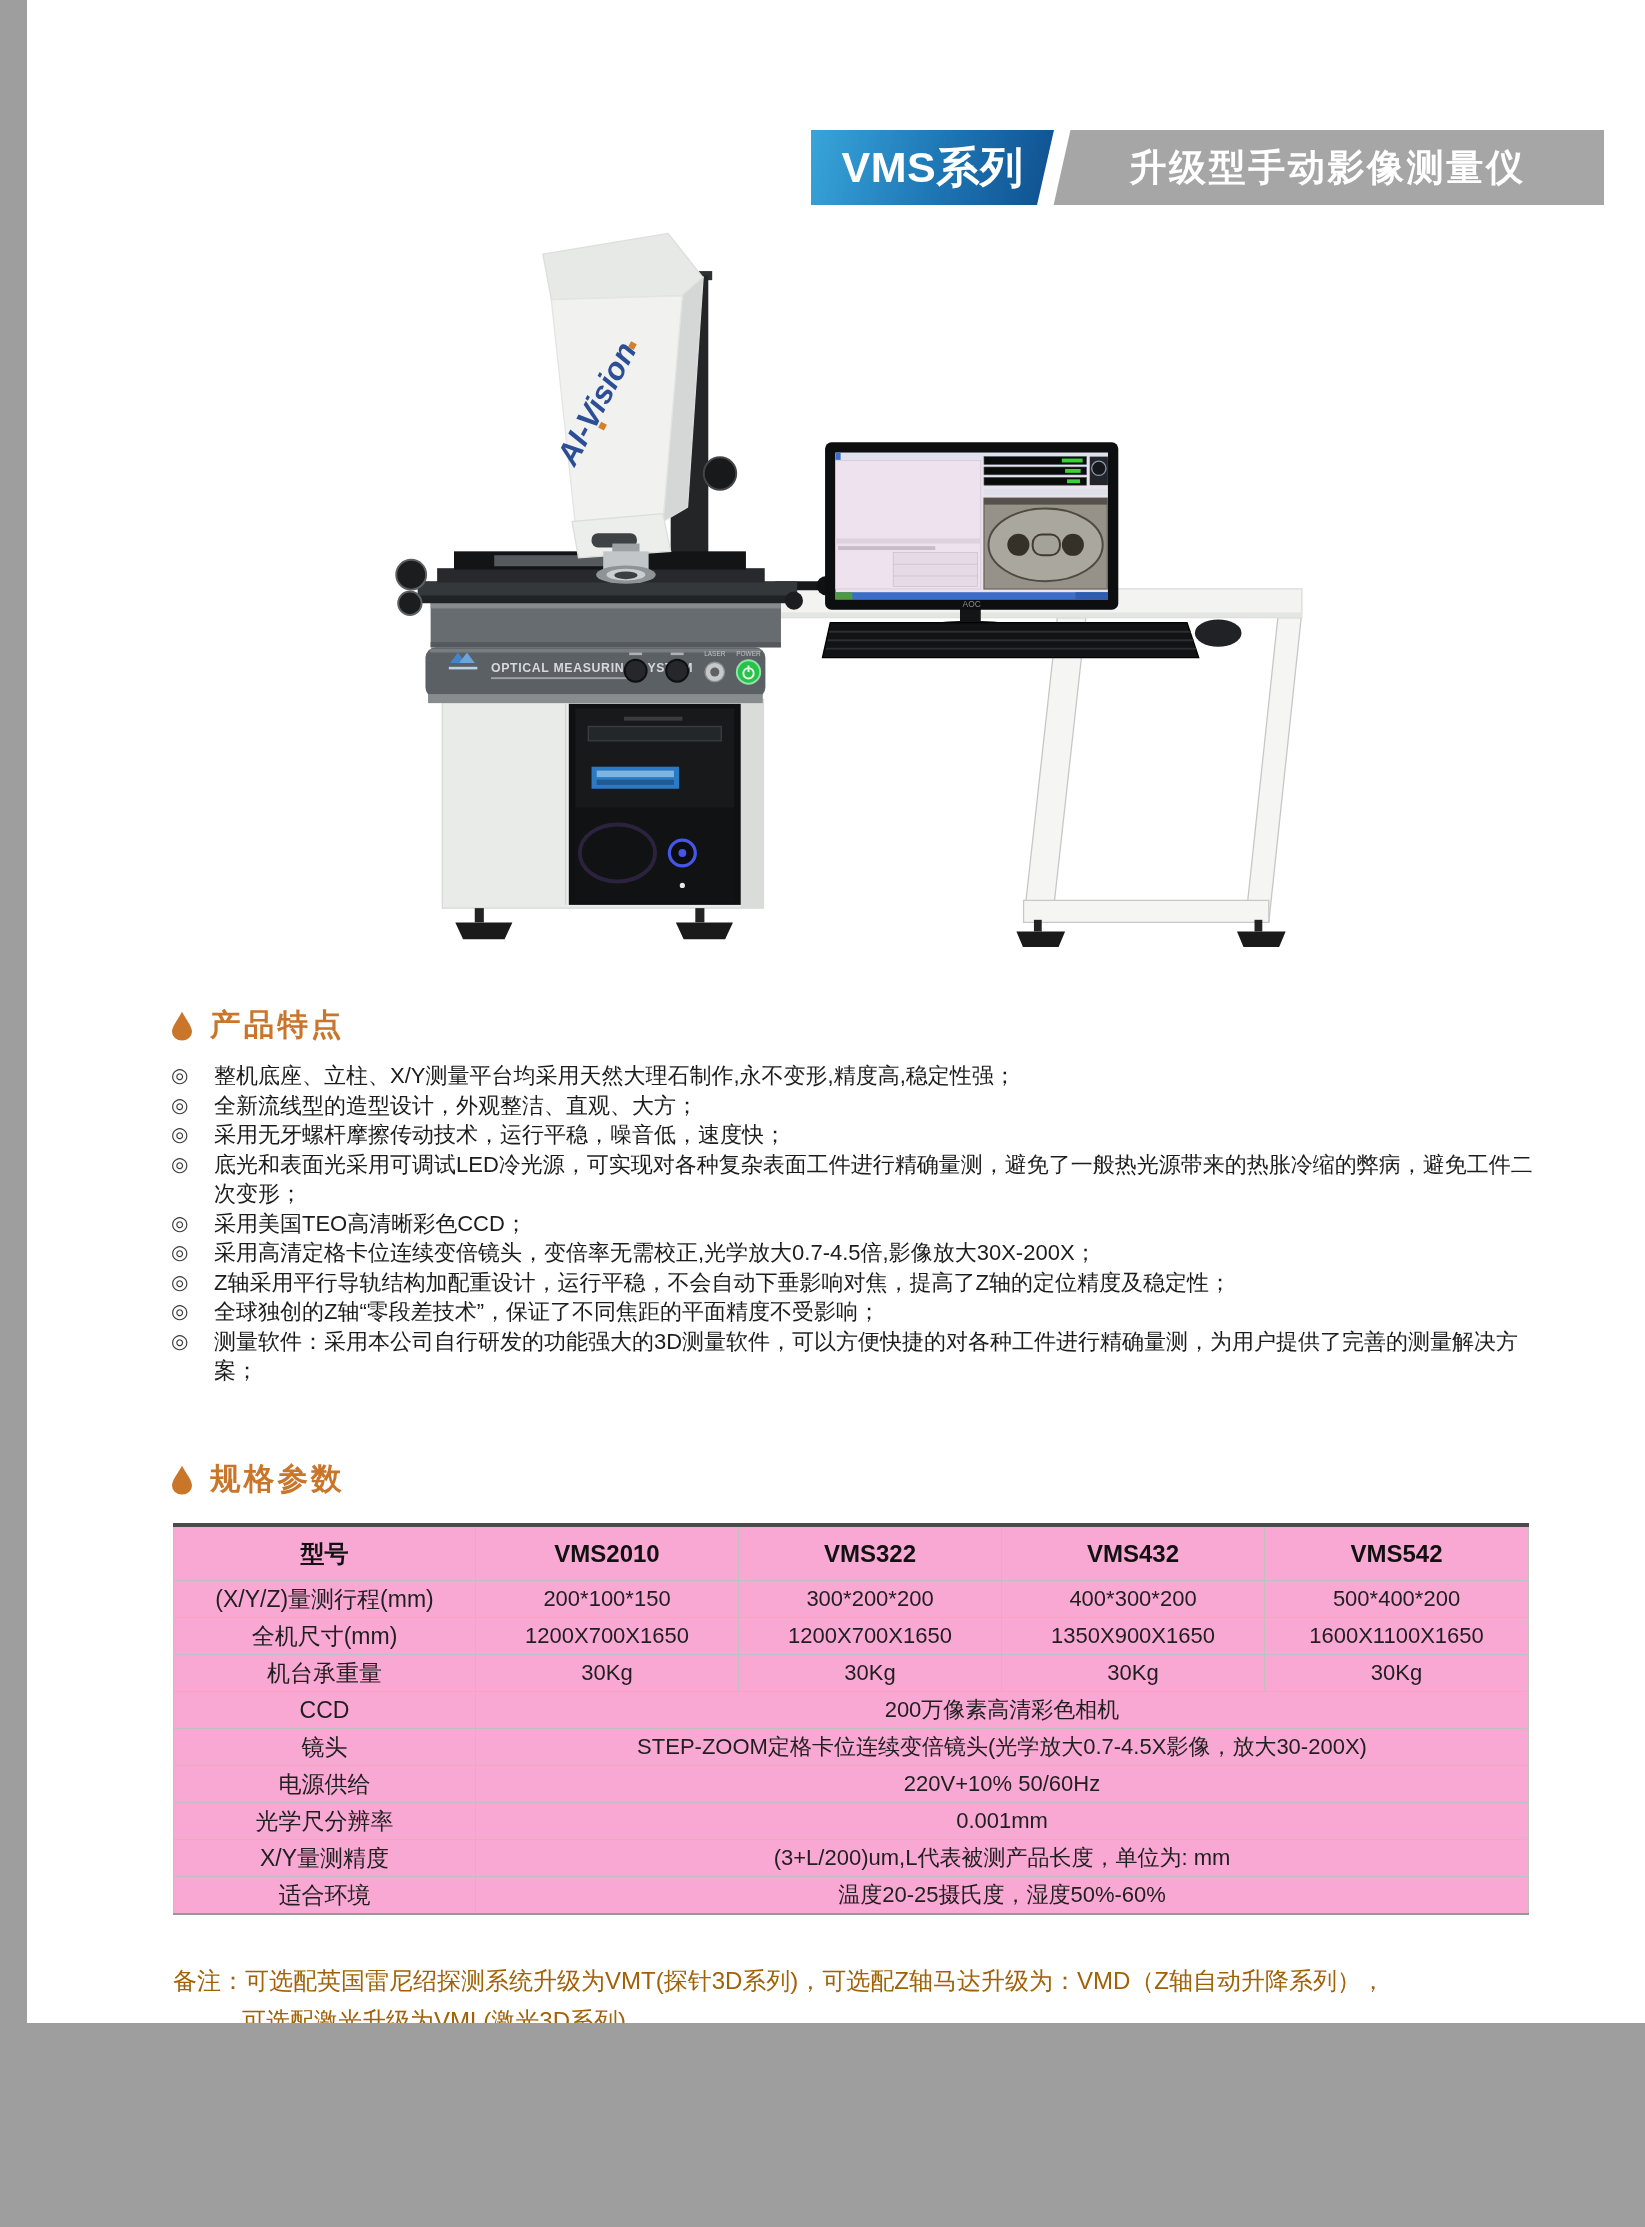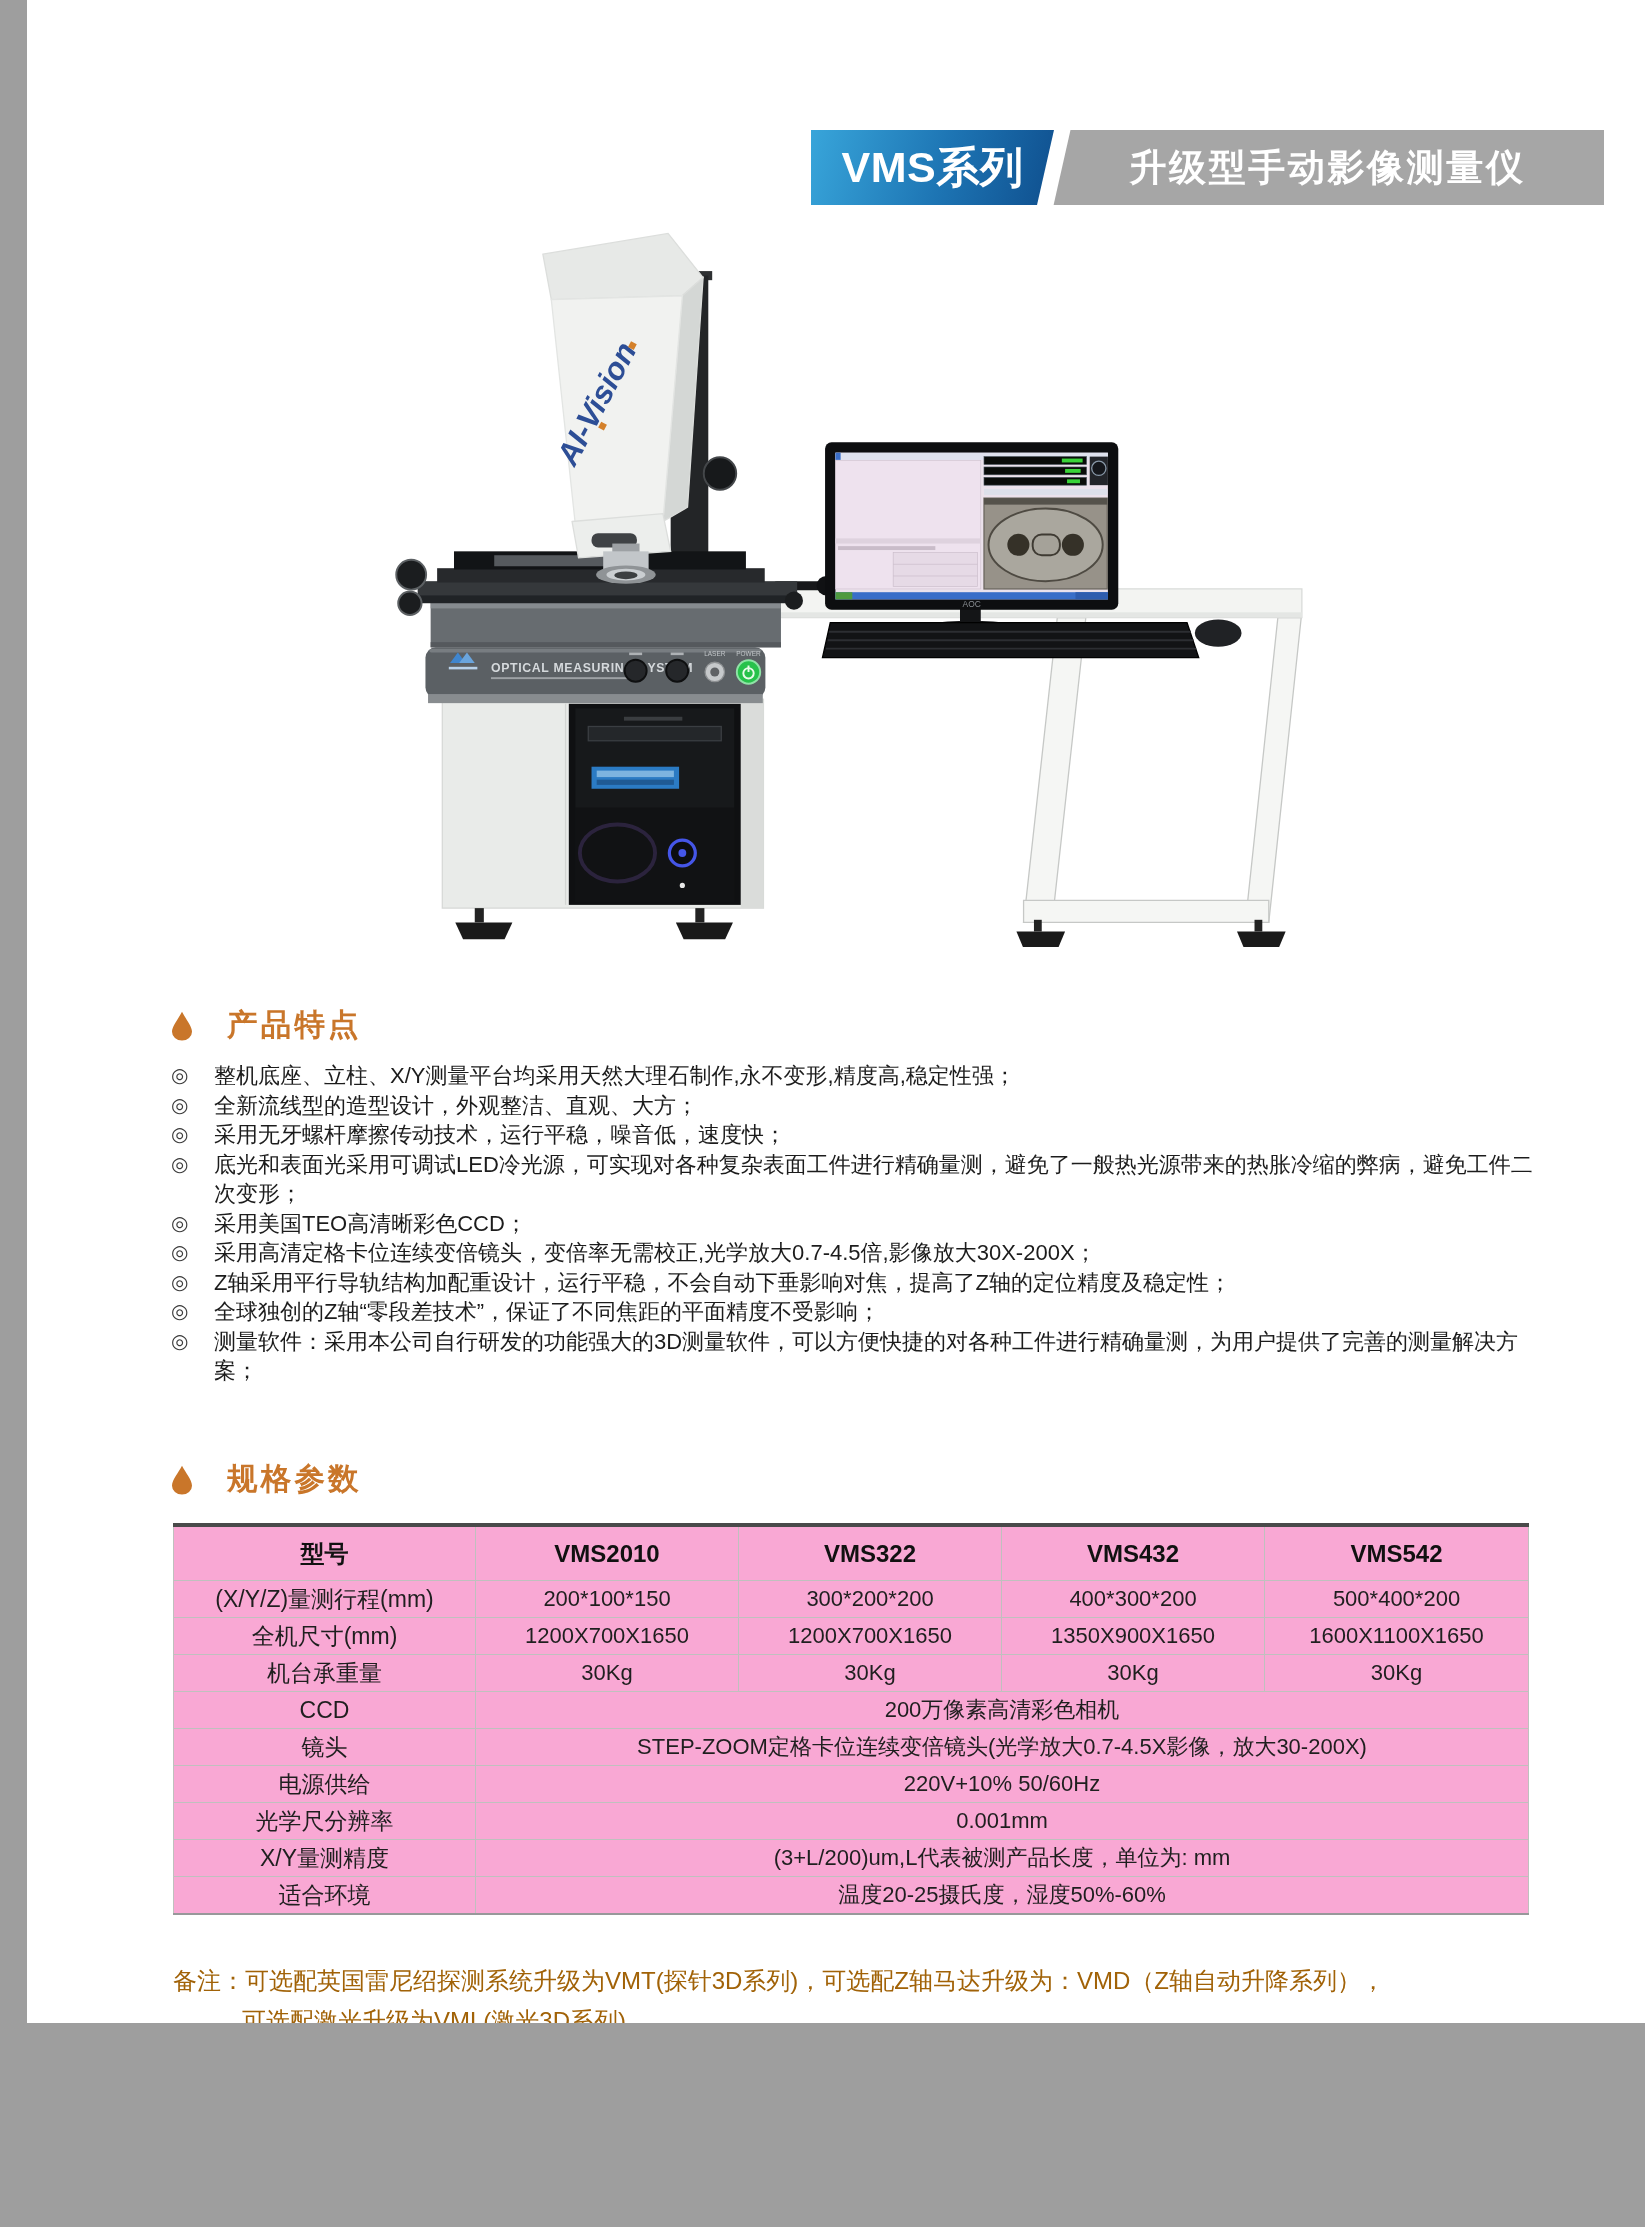--- a/index.html
+++ b/index.html
@@ -11,21 +11,21 @@
     clip-path:polygon(0 0,100% 0,calc(100% - 17px) 100%,0 100%);
     background:linear-gradient(105deg,#38a5da 0%,#1d74b3 55%,#0f4f8e 100%);
     display:flex;align-items:center;justify-content:center;
     color:#fff;font-size:43px;font-weight:700;letter-spacing:0.6px;}
   .series-sub{position:absolute;left:1024px;top:130px;width:553px;height:75px;
     clip-path:polygon(19.5px 0,100% 0,100% 100%,2.6px 100%);
     background:#a6a6a6;display:flex;align-items:center;justify-content:center;
     color:#fff;font-size:37px;font-weight:700;letter-spacing:2.6px;text-align:center;}
 
   
-  .sec-title{position:absolute;display:flex;align-items:center;gap:34px;}
+  .sec-title{position:absolute;display:flex;align-items:center;gap:17px;}
   .sec-title .ttl{font-size:30.5px;font-weight:700;color:#c9762a;letter-spacing:3.2px;}
   #features-title{left:144px;top:1005px;}
   #specs-title{left:144px;top:1459px;}
 
   
   .features-list{position:absolute;left:144px;top:1061px;width:1382px;}
   .feat{display:flex;align-items:flex-start;font-size:22px;line-height:29.5px;color:#1c1c1c;}
   .feat .mark{width:43px;flex:none;font-size:20px;color:#3a3a3a;}
 
   

